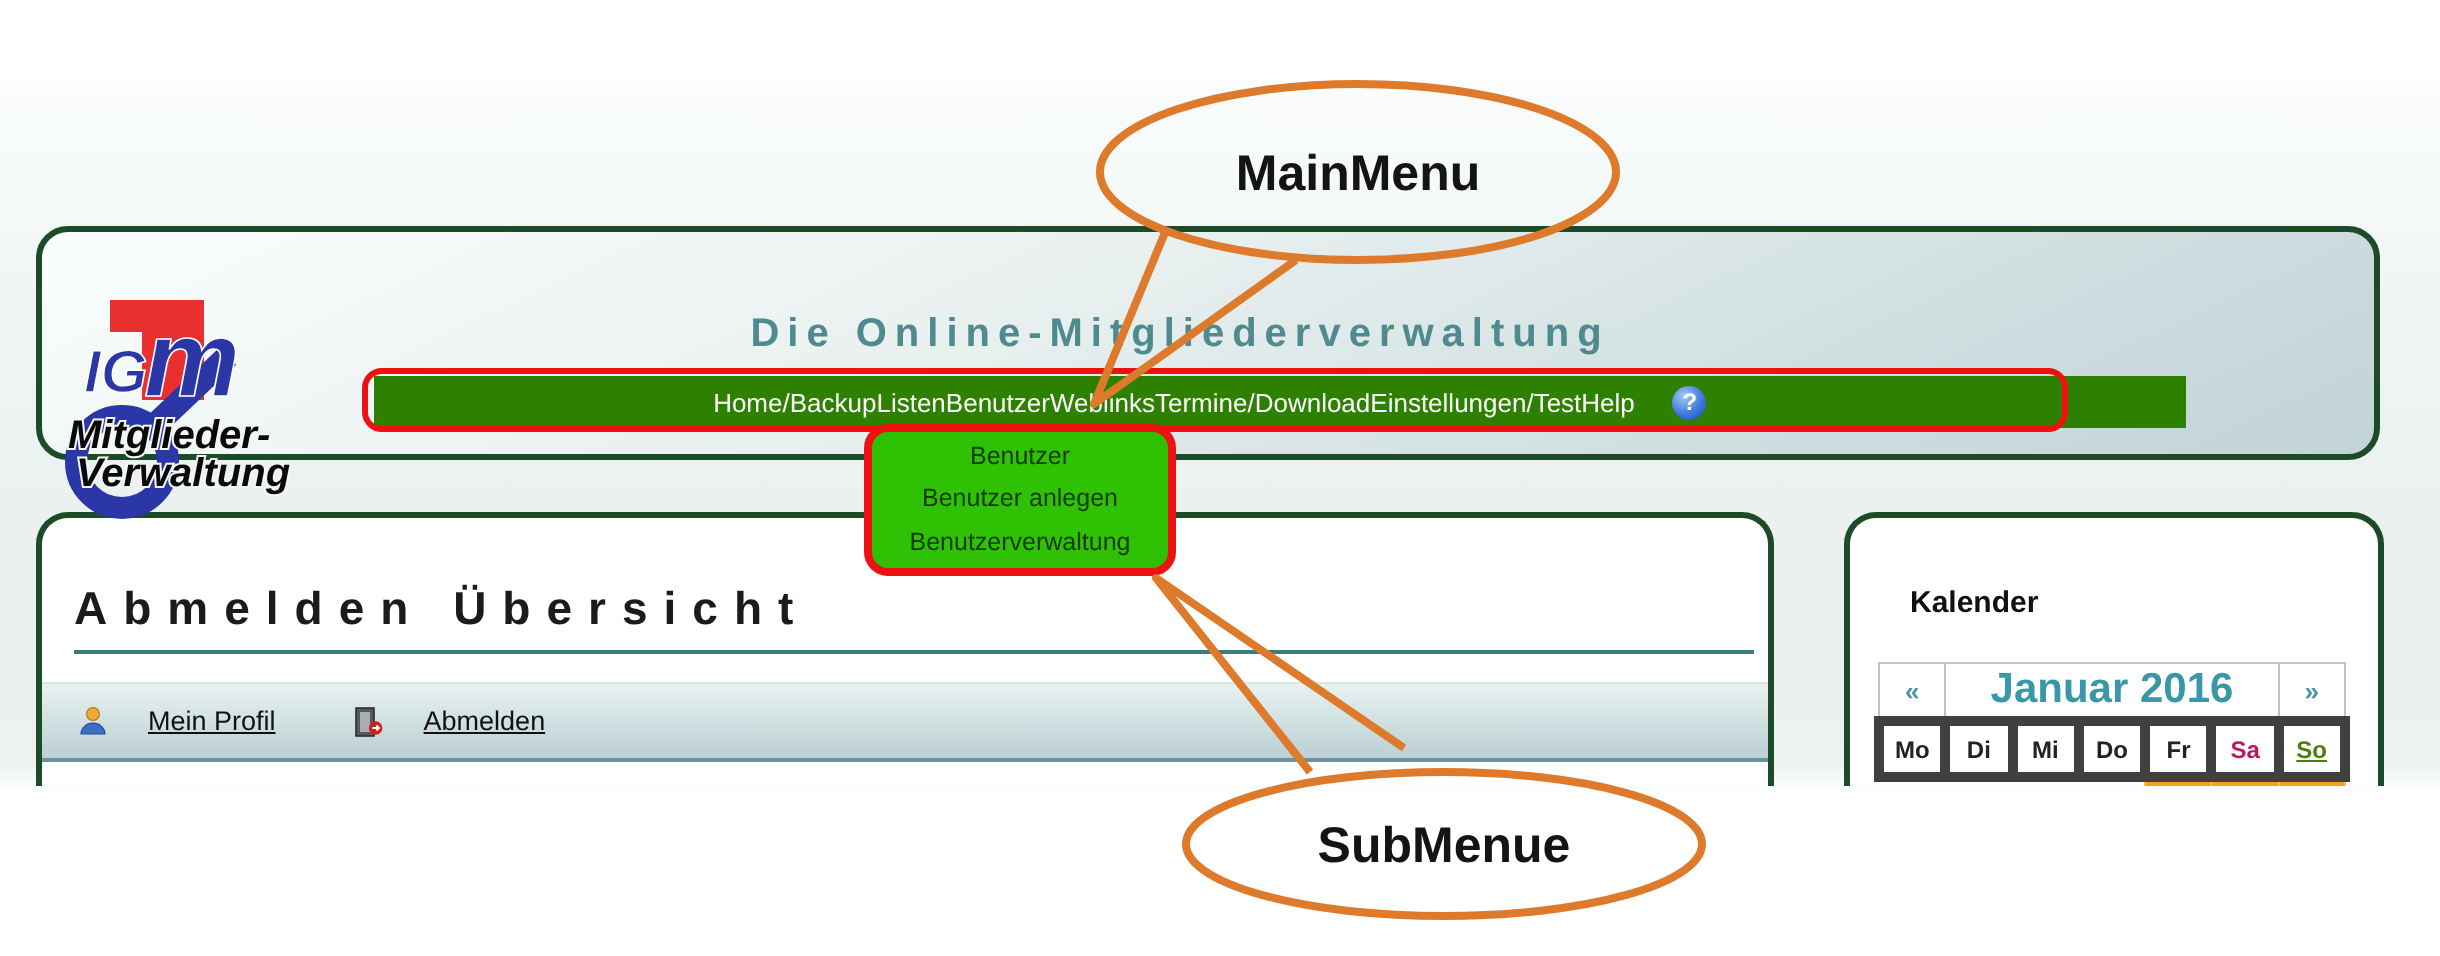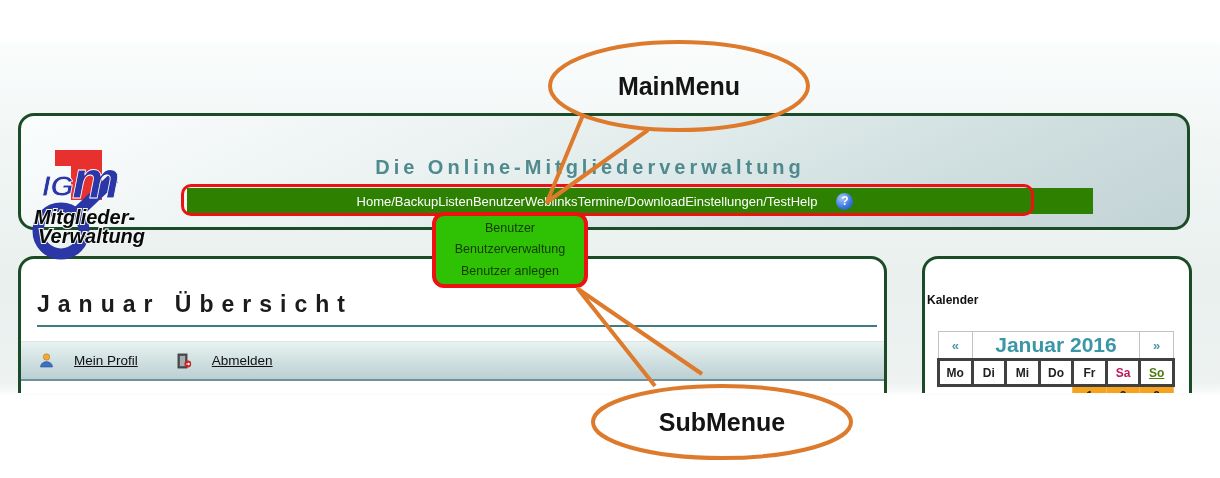--- a/index.html
+++ b/index.html
@@ -34,26 +34,26 @@
   #overview-heading{left:16px;top:32px;font-size:23px;font-weight:bold;letter-spacing:8px;color:#1b1b1b;}
   #overview-underline{left:16px;top:66px;width:840px;height:2px;background:#3e7d7e;}
   #profile-band{left:0;top:82px;width:863px;height:40px;background:linear-gradient(180deg,#e8f2f1 0%,#cfdfe0 55%,#bccfd4 100%);
     border-top:1px solid #d9e6e5;border-bottom:2px solid #6c929b;display:flex;align-items:center;gap:10px;padding-left:18px;}
   .band-link{display:flex;align-items:center;gap:20px;margin-right:28px;cursor:pointer;}
   .band-link span.lbl{font-size:13.5px;color:#111;text-decoration:underline;}
 
   
   #calendar-panel{left:922px;top:256px;width:270px;height:137px;background:#fff;border:3px solid #1c4b28;
     border-bottom:none;border-radius:16px 16px 0 0;overflow:hidden;z-index:2;}
-  #calendar-heading{left:2px;top:34px;font-size:12px;font-weight:bold;color:#111;}
+  #calendar-heading{left:30px;top:34px;font-size:15px;font-weight:bold;color:#111;}
   #calendar-table{left:12px;top:72px;width:238px;border-collapse:collapse;table-layout:fixed;font-size:12px;}
   #calendar-table td{text-align:center;}
   .cal-nav{border:1px solid #c2c2c2;height:24px;color:#4a98ab;font-weight:bold;font-size:13px;cursor:pointer;background:#fff;}
   .cal-month{border:1px solid #c2c2c2;color:#3a97a7;font-weight:bold;font-size:21px;background:#fff;}
-  .cal-day{border:3px solid #404040;height:21px;font-weight:bold;color:#222;background:#fff;}
+  .cal-day{border:5px solid #404040;height:21px;font-weight:bold;color:#222;background:#fff;}
   .cal-day.sat{color:#be185d;} .cal-day.sun{color:#4d7c0f;text-decoration:underline;}
   .cal-empty{border:none;height:16px;}
   .cal-date{background:#f7a21d;border:1px solid #f3b659;font-weight:bold;color:#222;height:16px;cursor:pointer;}
 
   
   #logo{left:26px;top:140px;width:140px;height:122px;z-index:5;}
   .logo-caption{font-style:italic;font-weight:bold;fill:#0a0a0a;paint-order:stroke;stroke:#f2f6f5;stroke-width:2px;}
 
   
   #callout-layer{left:0;top:0;width:1220px;height:478px;z-index:9;pointer-events:none;}
@@ -88,26 +88,26 @@
     <span class="mitem">Einstellungen/Test</span>
     <span id="help-wrap">
       <span class="mitem">Help</span>
       <span id="help-icon">?</span>
     </span>
   </div>
   <div id="menu-annotation" class="abs"></div>
 
   <div id="submenu" class="abs">
     <div class="sitem">Benutzer</div>
+    <div class="sitem">Benutzer anlegen</div>
     <div class="sitem">Benutzerverwaltung</div>
-    <div class="sitem">Benutzer anlegen</div>
   </div>
 
   <div id="overview-panel" class="abs">
-    <div id="overview-heading" class="abs">Januar Übersicht</div>
+    <div id="overview-heading" class="abs">Abmelden Übersicht</div>
     <div id="overview-underline" class="abs"></div>
     <div id="profile-band" class="abs">
       <span class="band-link">
         <svg width="15" height="15" viewBox="0 0 15 15">
           <circle cx="7.5" cy="4" r="3.2" fill="#f2a93b" stroke="#b97a14" stroke-width="0.6"></circle>
           <path d="M1.5,14 a6,5.4 0 0 1 12,0 z" fill="#3f6fc0" stroke="#27509a" stroke-width="0.6"></path>
         </svg>
         <span class="lbl">Mein Profil</span>
       </span>
       <span class="band-link">

